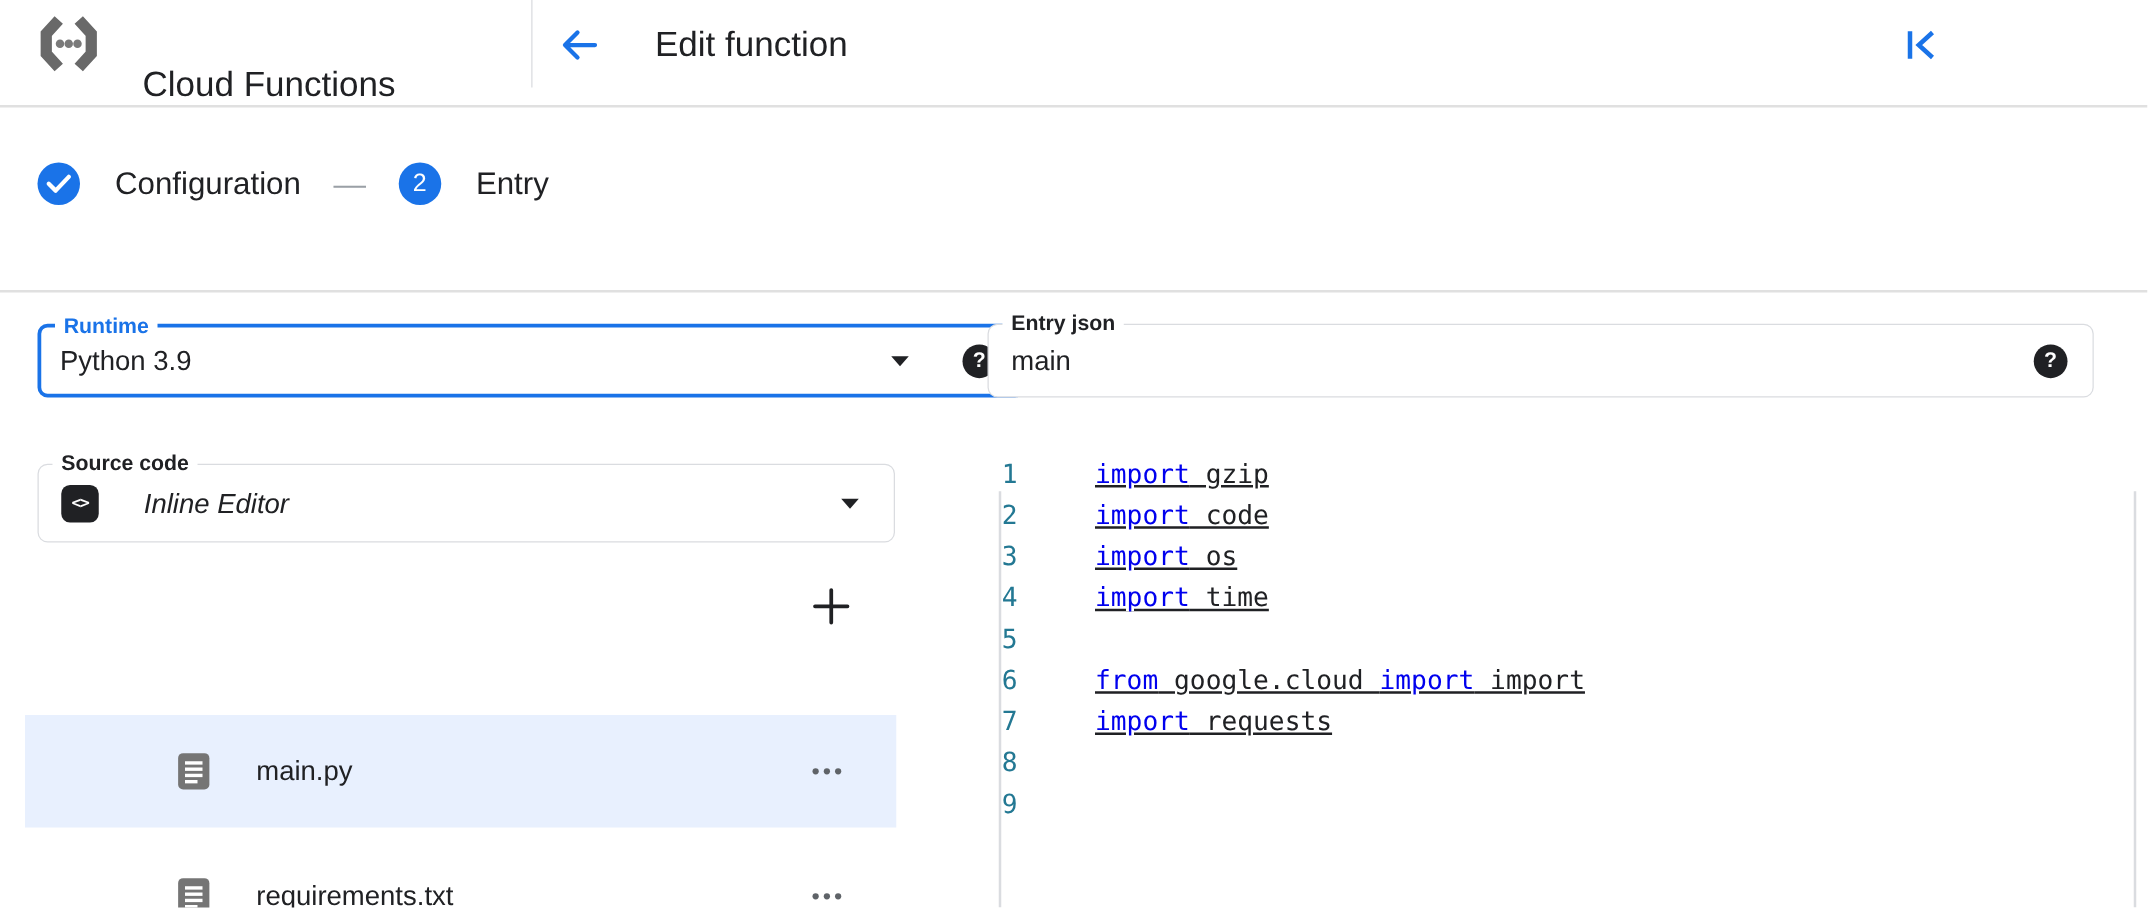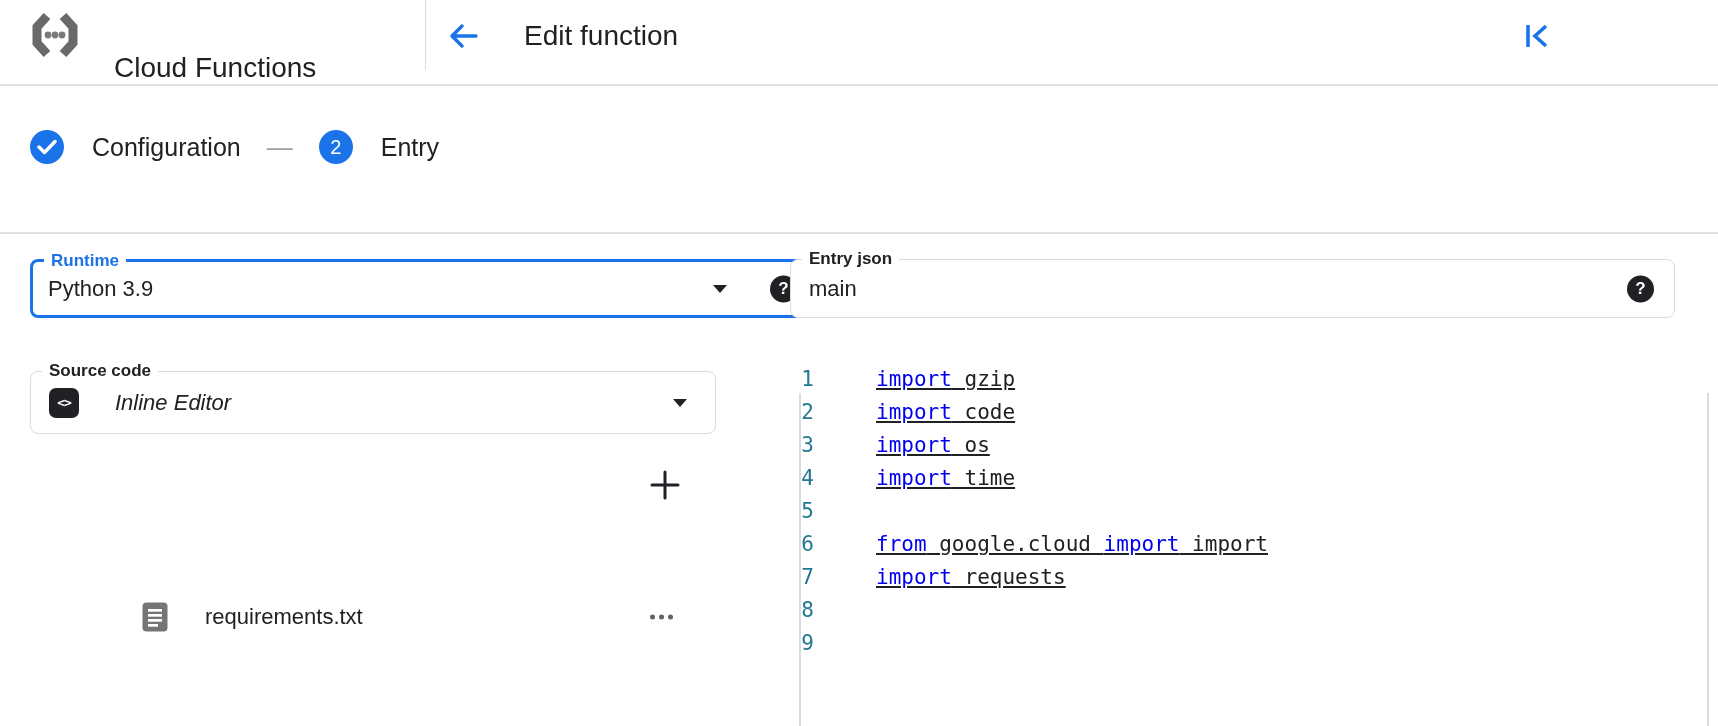--- a/index.html
+++ b/index.html
@@ -132,20 +132,35 @@
 
 <button class="add-btn">
   <span>
     <svg width="38" height="38" viewBox="0 0 38 38">
       <path d="M19 6 V32 M6 19 H32" stroke="#202124" stroke-width="3" stroke-linecap="round"></path>
     </svg>
   </span>
 </button>
 
 <div class="file-list" id="file-list">
+    <div class="file-row selected">
+      <span class="file-icon"><svg width="26" height="30" viewBox="0 0 26 30">
+          <rect x="0.5" y="0.5" width="25" height="29" rx="4" fill="var(--icon-gray)"></rect>
+          <rect x="6" y="7" width="14" height="2.7" fill="#fff"></rect>
+          <rect x="6" y="12" width="14" height="2.7" fill="#fff"></rect>
+          <rect x="6" y="17" width="14" height="2.7" fill="#fff"></rect>
+          <rect x="6" y="22" width="10" height="2.7" fill="#fff"></rect>
+        </svg></span>
+      <span class="file-name">main.py</span>
+      <button class="file-menu">
+        <span class="dot"></span>
+        <span class="dot"></span>
+        <span class="dot"></span>
+      </button>
+    </div>
     <div class="file-row">
       <span class="file-icon"><svg width="26" height="30" viewBox="0 0 26 30">
           <rect x="0.5" y="0.5" width="25" height="29" rx="4" fill="var(--icon-gray)"></rect>
           <rect x="6" y="7" width="14" height="2.7" fill="#fff"></rect>
           <rect x="6" y="12" width="14" height="2.7" fill="#fff"></rect>
           <rect x="6" y="17" width="14" height="2.7" fill="#fff"></rect>
           <rect x="6" y="22" width="10" height="2.7" fill="#fff"></rect>
         </svg></span>
       <span class="file-name">requirements.txt</span>
       <button class="file-menu">

